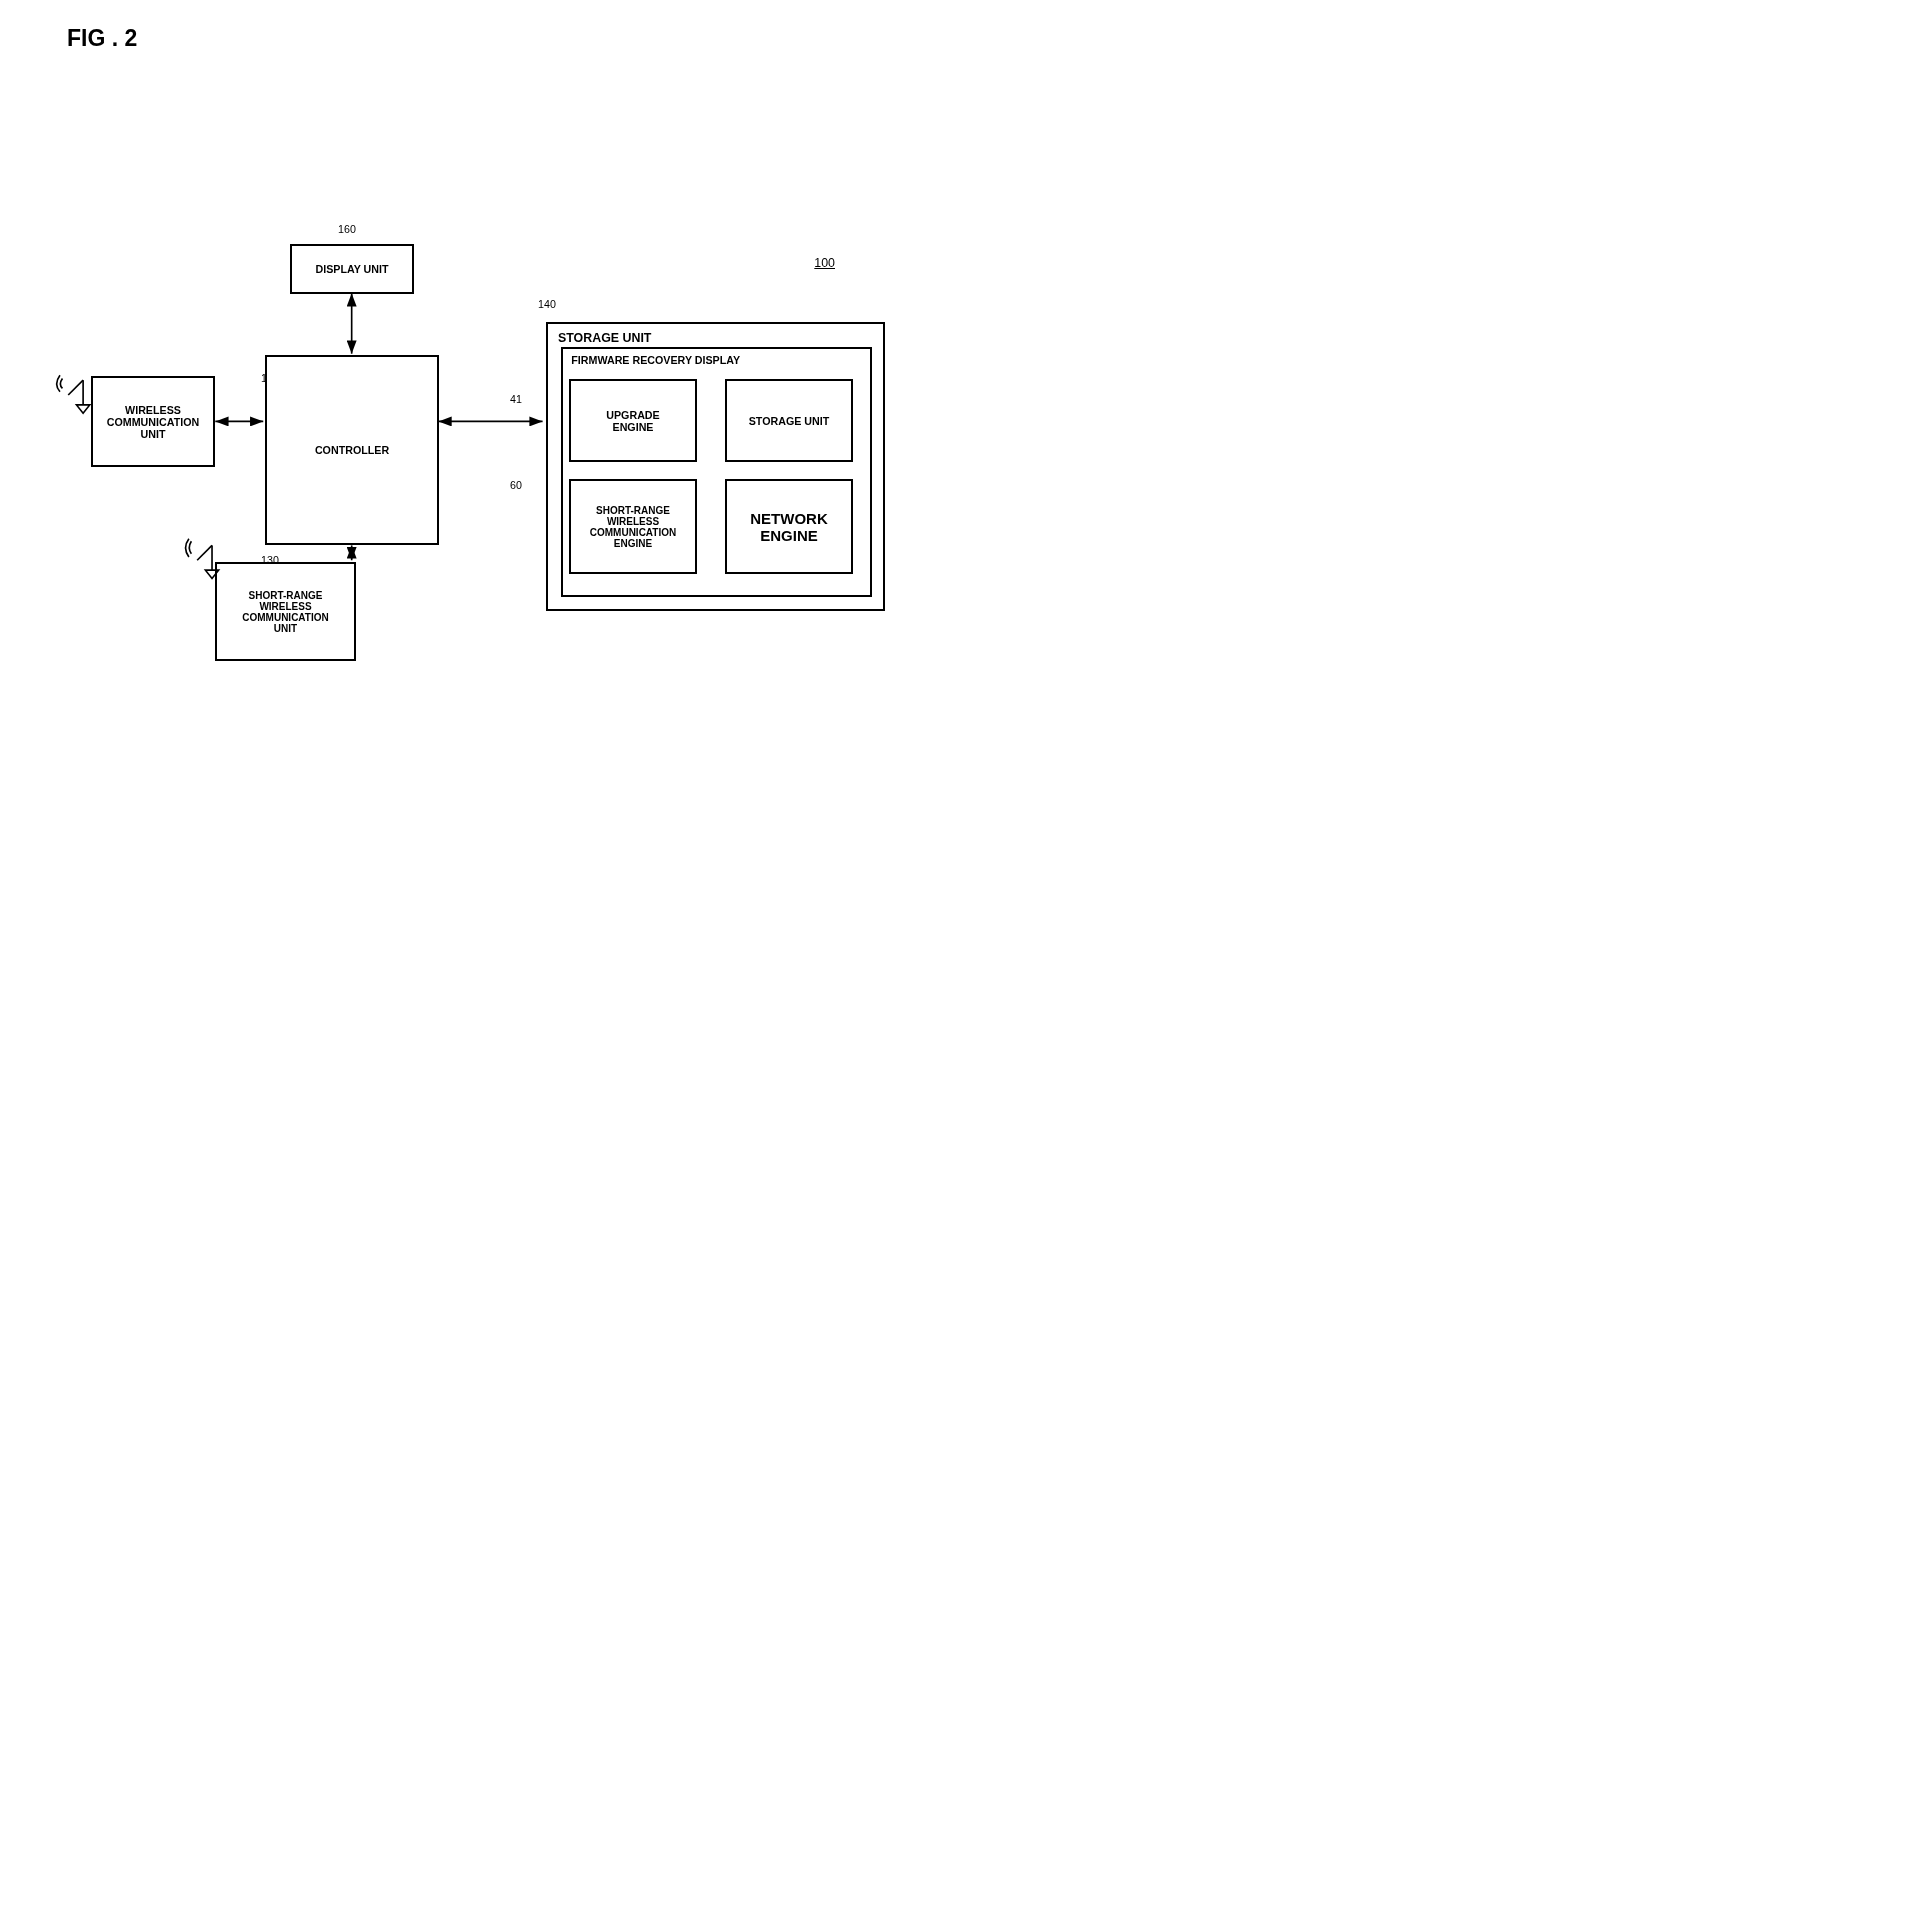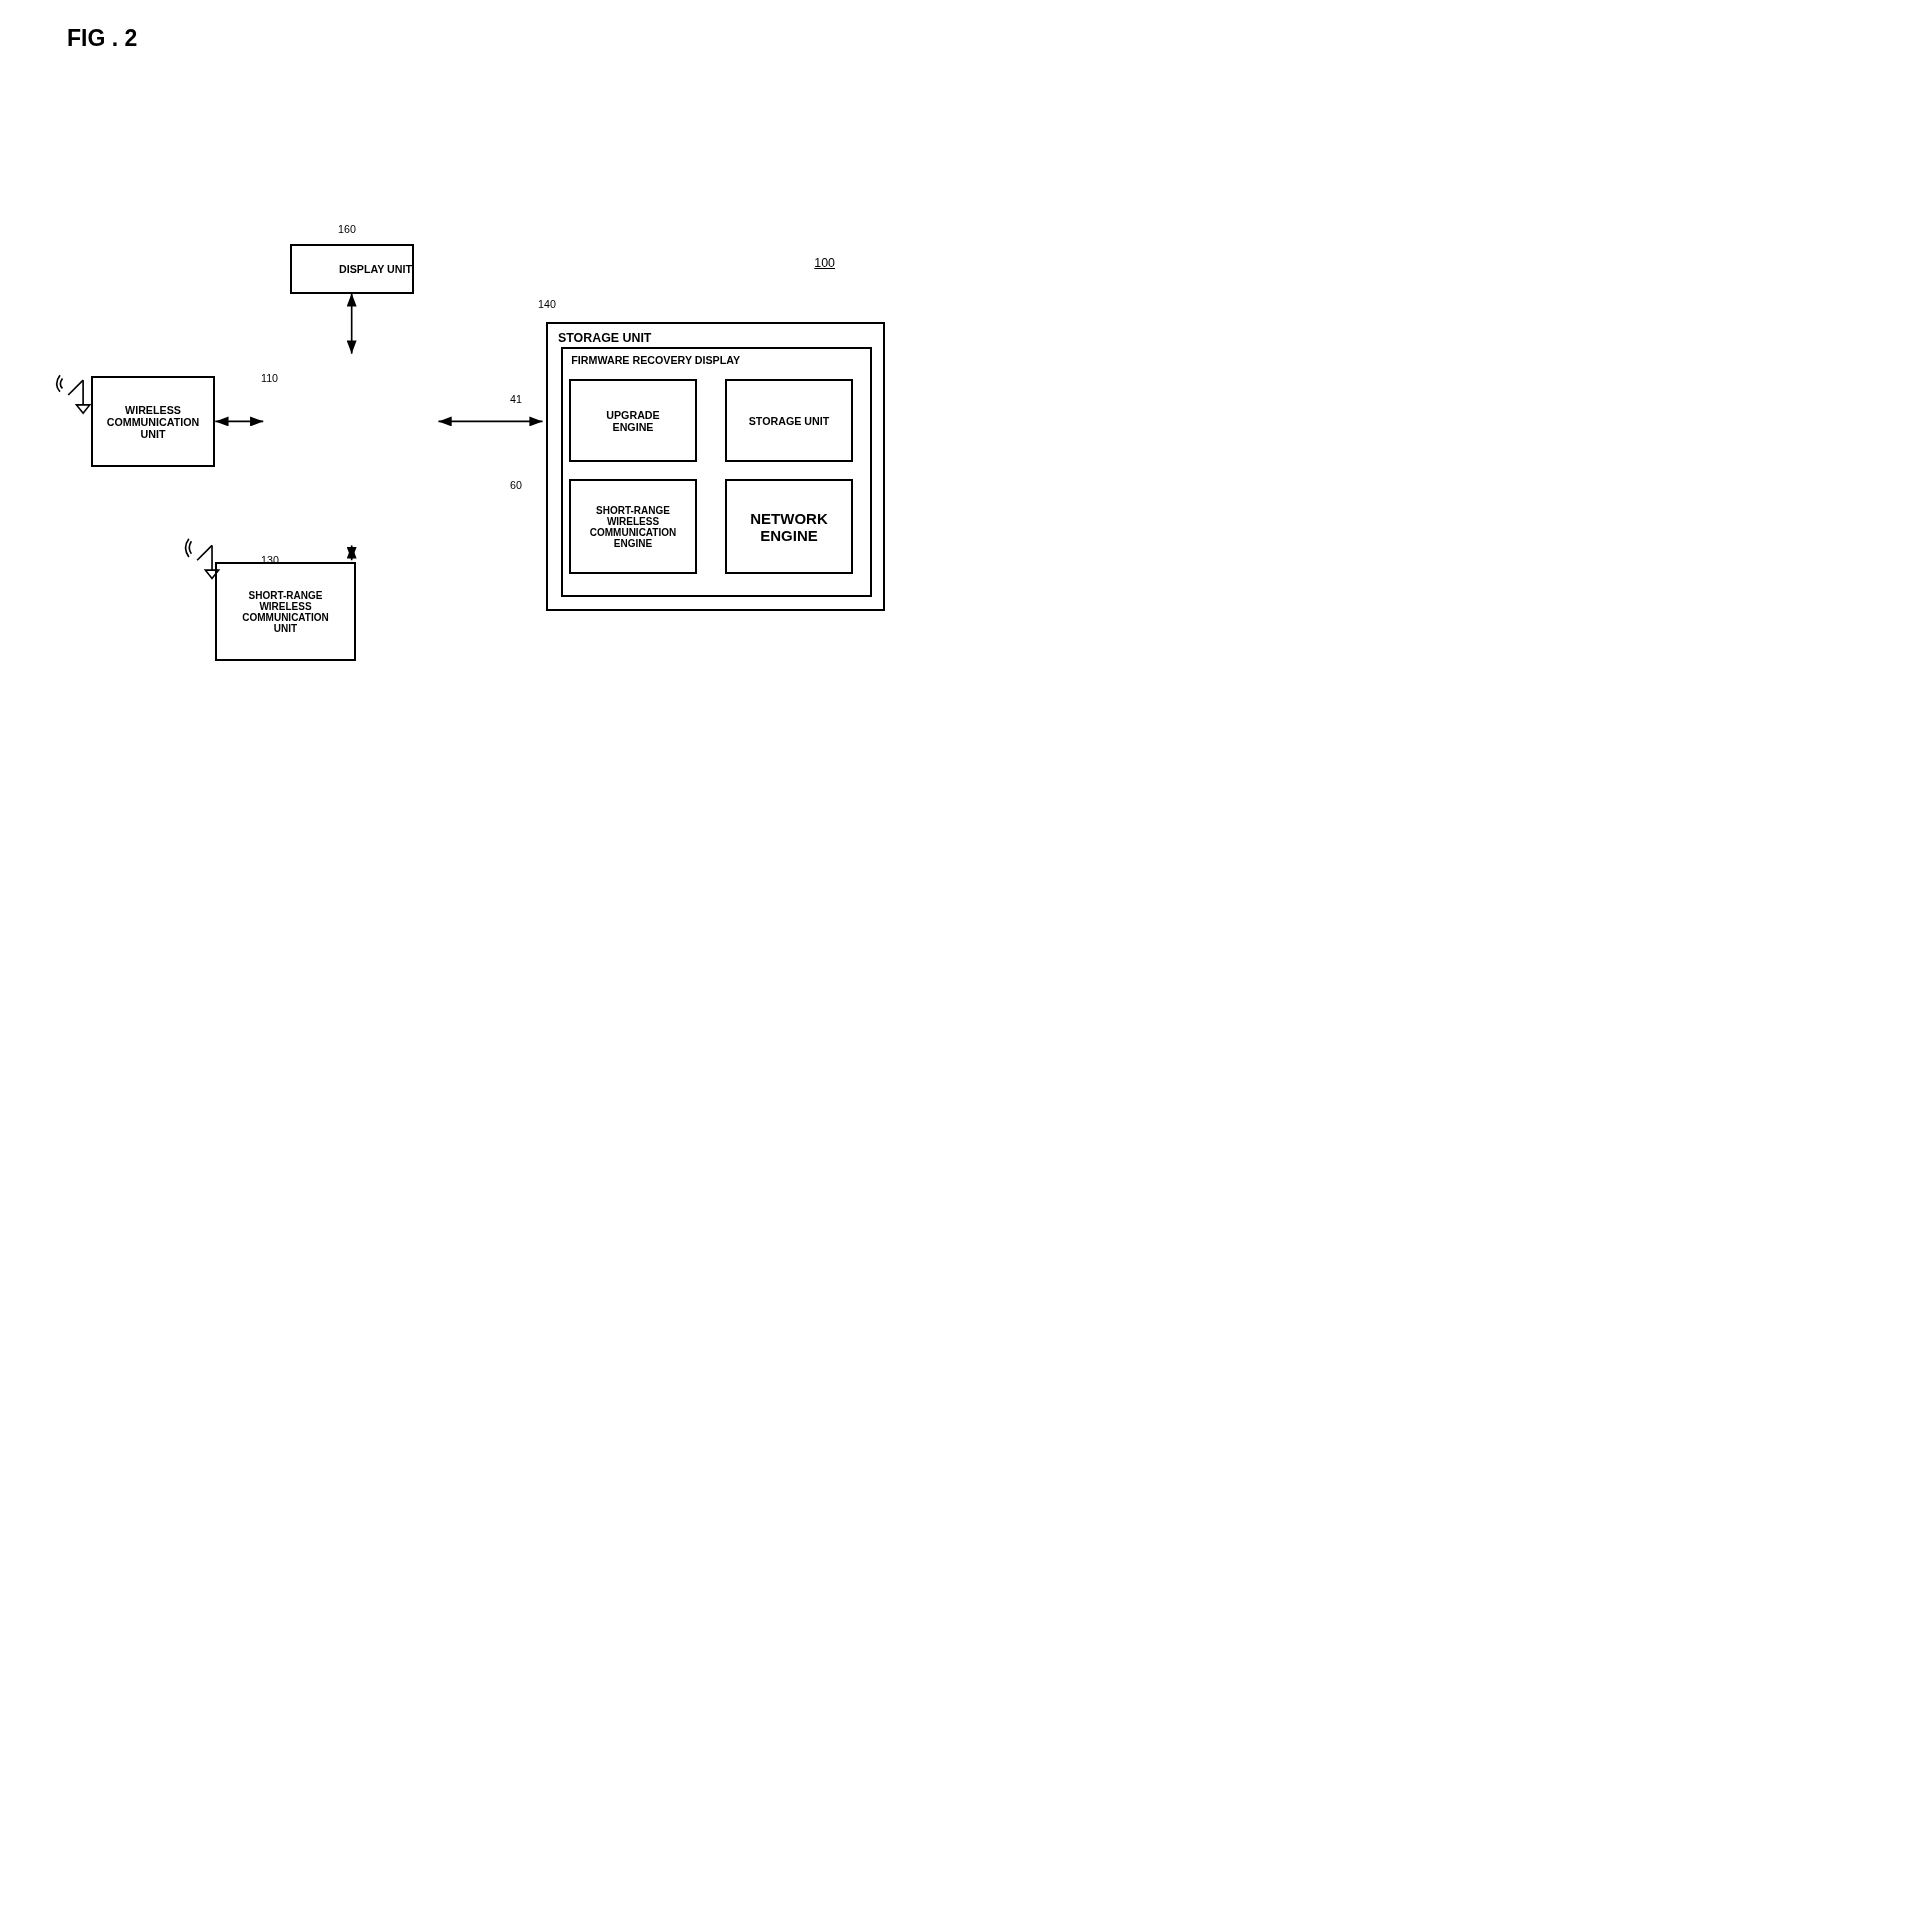--- a/index.html
+++ b/index.html
@@ -73,24 +73,27 @@
   <div class="ref" style="top: 322px; right: 136px;">40</div>
 
   <div class="ref" style="top: 393px; left: 493px;">41</div>
 
   <div class="ref" style="top: 479px; left: 493px;">60</div>
 
   <div class="ref" style="top: 511px; right: 99px;">43</div>
 
   <div class="ref" style="top: 393px; right: 98px;">44</div>
 
-  <div class="box" style="top: 244px; left: 273px; width: 124px; height: 50px; justify-content: flex-end;">
+  <div class="box" style="top: 244px; left: 273px; width: 124px; height: 50px;">
     <span>DISPLAY UNIT</span>
   </div>
 
+  <div class="box" style="top: 355px; left: 248px; width: 174px; height: 190px;">
+    <span>CONTROLLER</span>
+  </div>
 
   <div class="box" style="top: 376px; left: 74px; width: 124px; height: 91px;">
     <span style="white-space: pre-line;">WIRELESS
 COMMUNICATION
 UNIT</span>
   </div>
 
   <div class="box" style="top: 562px; left: 198px; width: 141px; height: 99px;">
     <span style="white-space: pre-line; font-size:10px;">SHORT-RANGE
 WIRELESS

